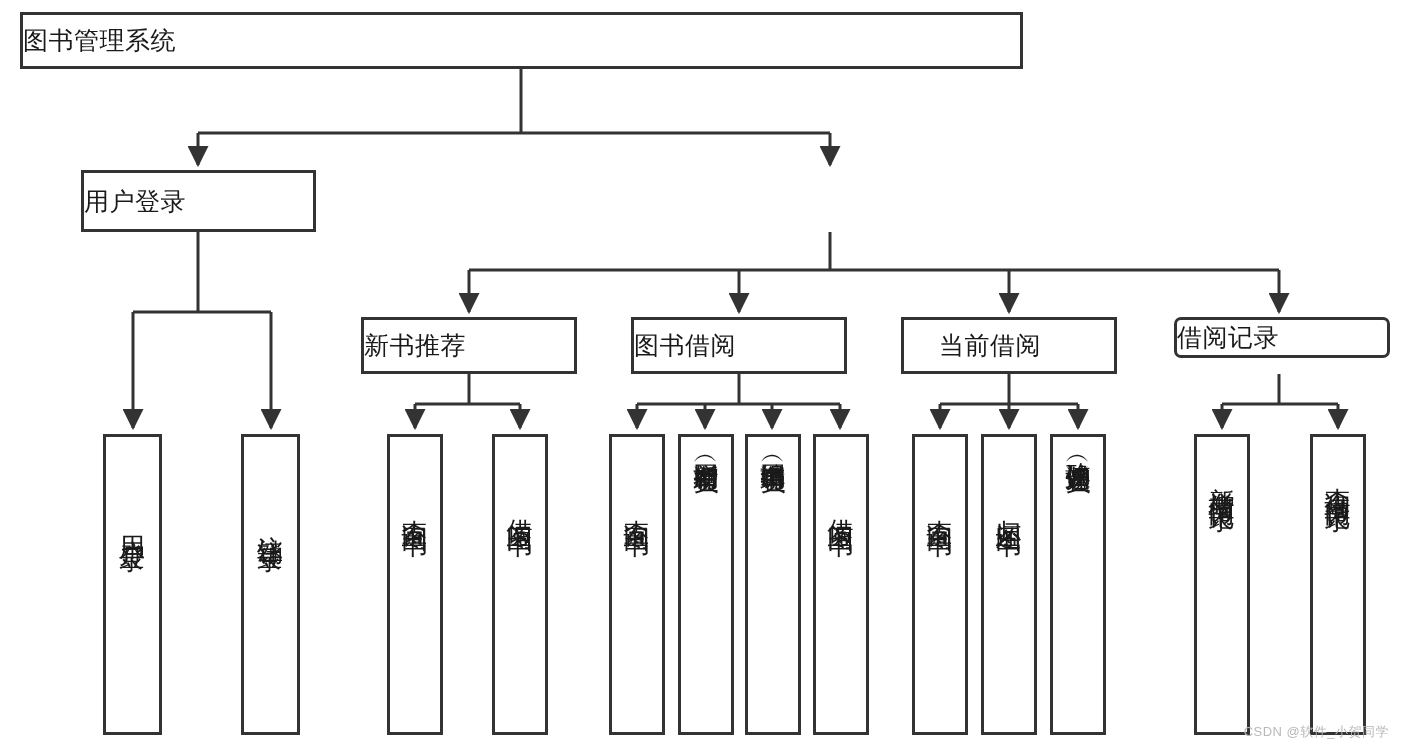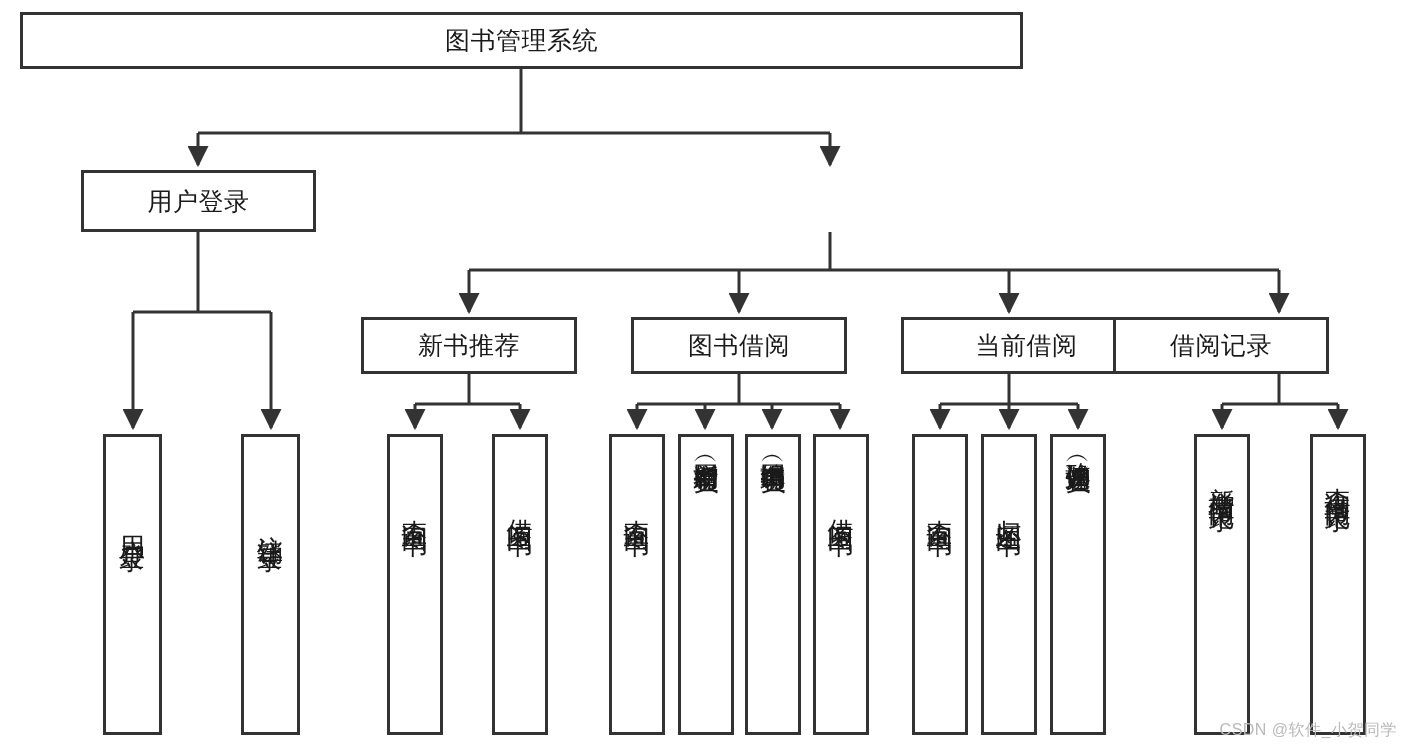--- a/index.html
+++ b/index.html
@@ -25,21 +25,20 @@
     height: 747px;
     pointer-events: none;
   }
   .node {
     position: absolute;
     box-sizing: border-box;
     border: 3px solid #333333;
     background: #ffffff;
     display: flex;
     align-items: center;
-    justify-content: center;
     color: #1a1a1a;
     z-index: 2;
   }
   .node .label {
     white-space: pre;
     line-height: 1.05;
   }
   .node.horiz .label {
     font-size: 25px;
     letter-spacing: 0.5px;
@@ -55,23 +54,23 @@
     font-size: 26px;
     letter-spacing: 4px;
     line-height: 1;
   }
   .node.vert.tight .label {
     letter-spacing: 1px;
     font-size: 25px;
   }
   .watermark {
     position: absolute;
-    right: 8px;
+    right: 16px;
     bottom: 6px;
-    font-size: 16px;
+    font-size: 13px;
     color: #b9b9b9;
     z-index: 5;
     white-space: pre;
     letter-spacing: 0.5px;
   }
 </style>
 </head>
 <body>
 
 <div id="canvas">
@@ -137,21 +136,21 @@
 
   <div class="node horiz" style="left:361px; top:317px; width:216px; height:57px;">
     <span class="label">新书推荐</span>
   </div>
   <div class="node horiz" style="left:631px; top:317px; width:216px; height:57px;">
     <span class="label">图书借阅</span>
   </div>
   <div class="node horiz" style="left:901px; top:317px; width:216px; height:57px;padding-left:35px;">
     <span class="label">当前借阅</span>
   </div>
-  <div class="node horiz" style="left:1113px; top:317px; width:216px; height:57px;">
+  <div class="node horiz" style="left:1174px; top:317px; width:216px; height:41px;border-radius:7px;">
     <span class="label">借阅记录</span>
   </div>
 
   <div class="node vert" style="left:103px; top:434px; width:59px; height:301px; padding-top:78px;">
     <span class="label">用户登录</span>
   </div>
   <div class="node vert" style="left:241px; top:434px; width:59px; height:301px; padding-top:78px;">
     <span class="label">注销登录</span>
   </div>
 

